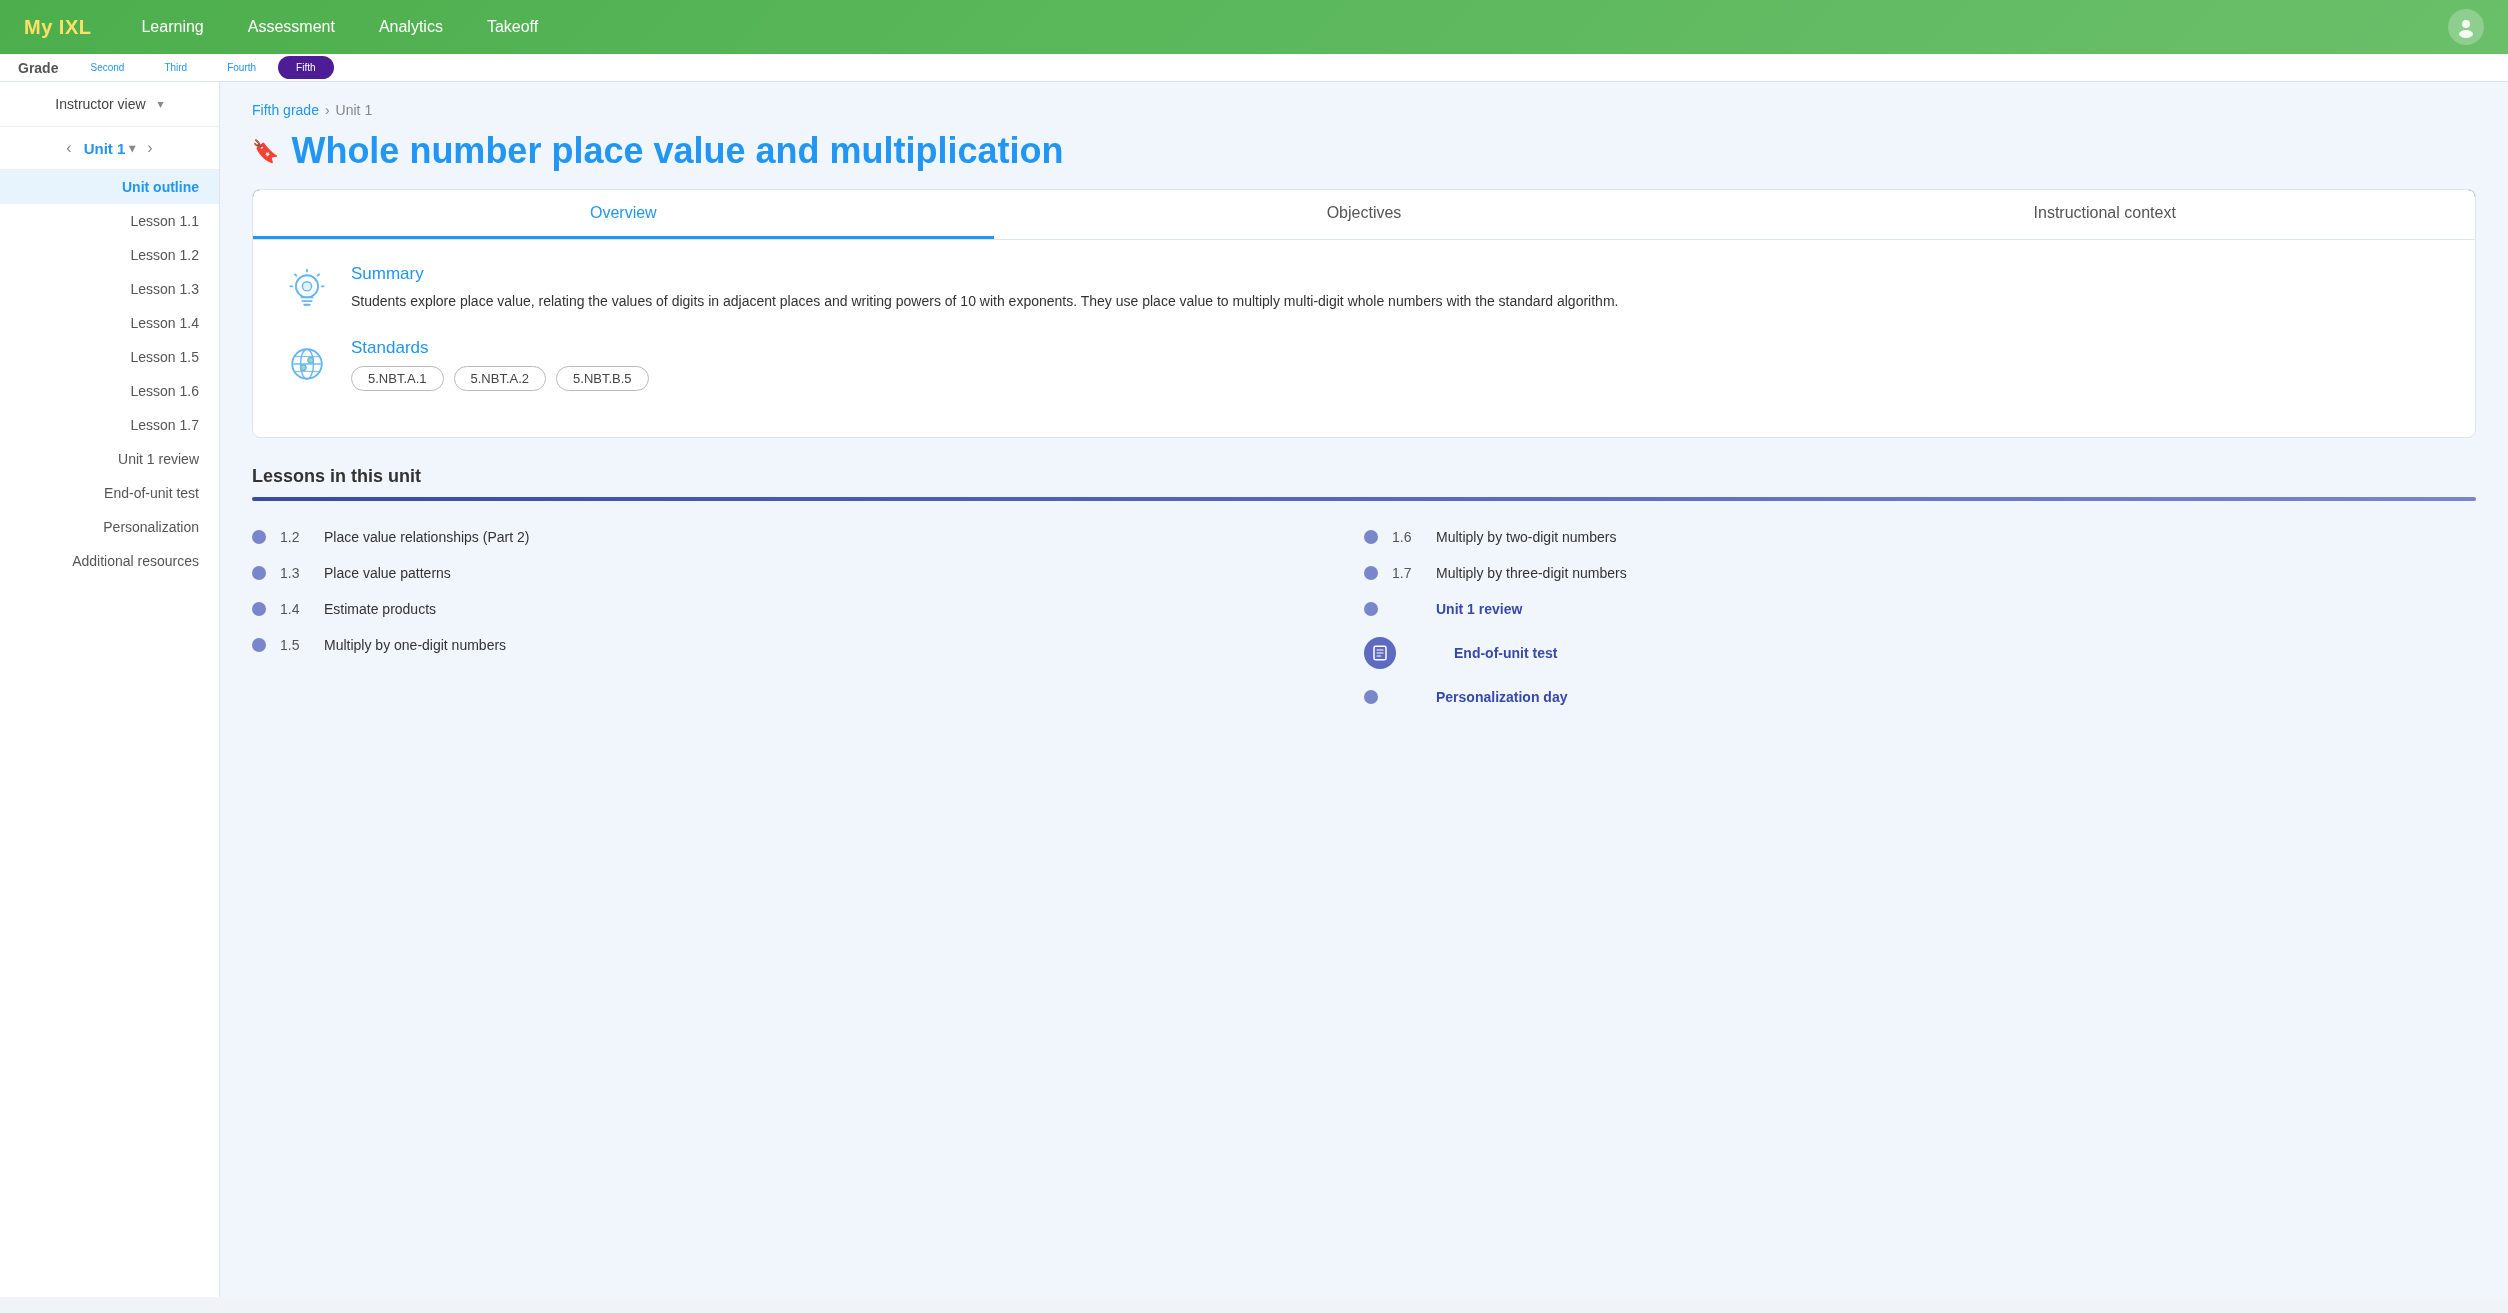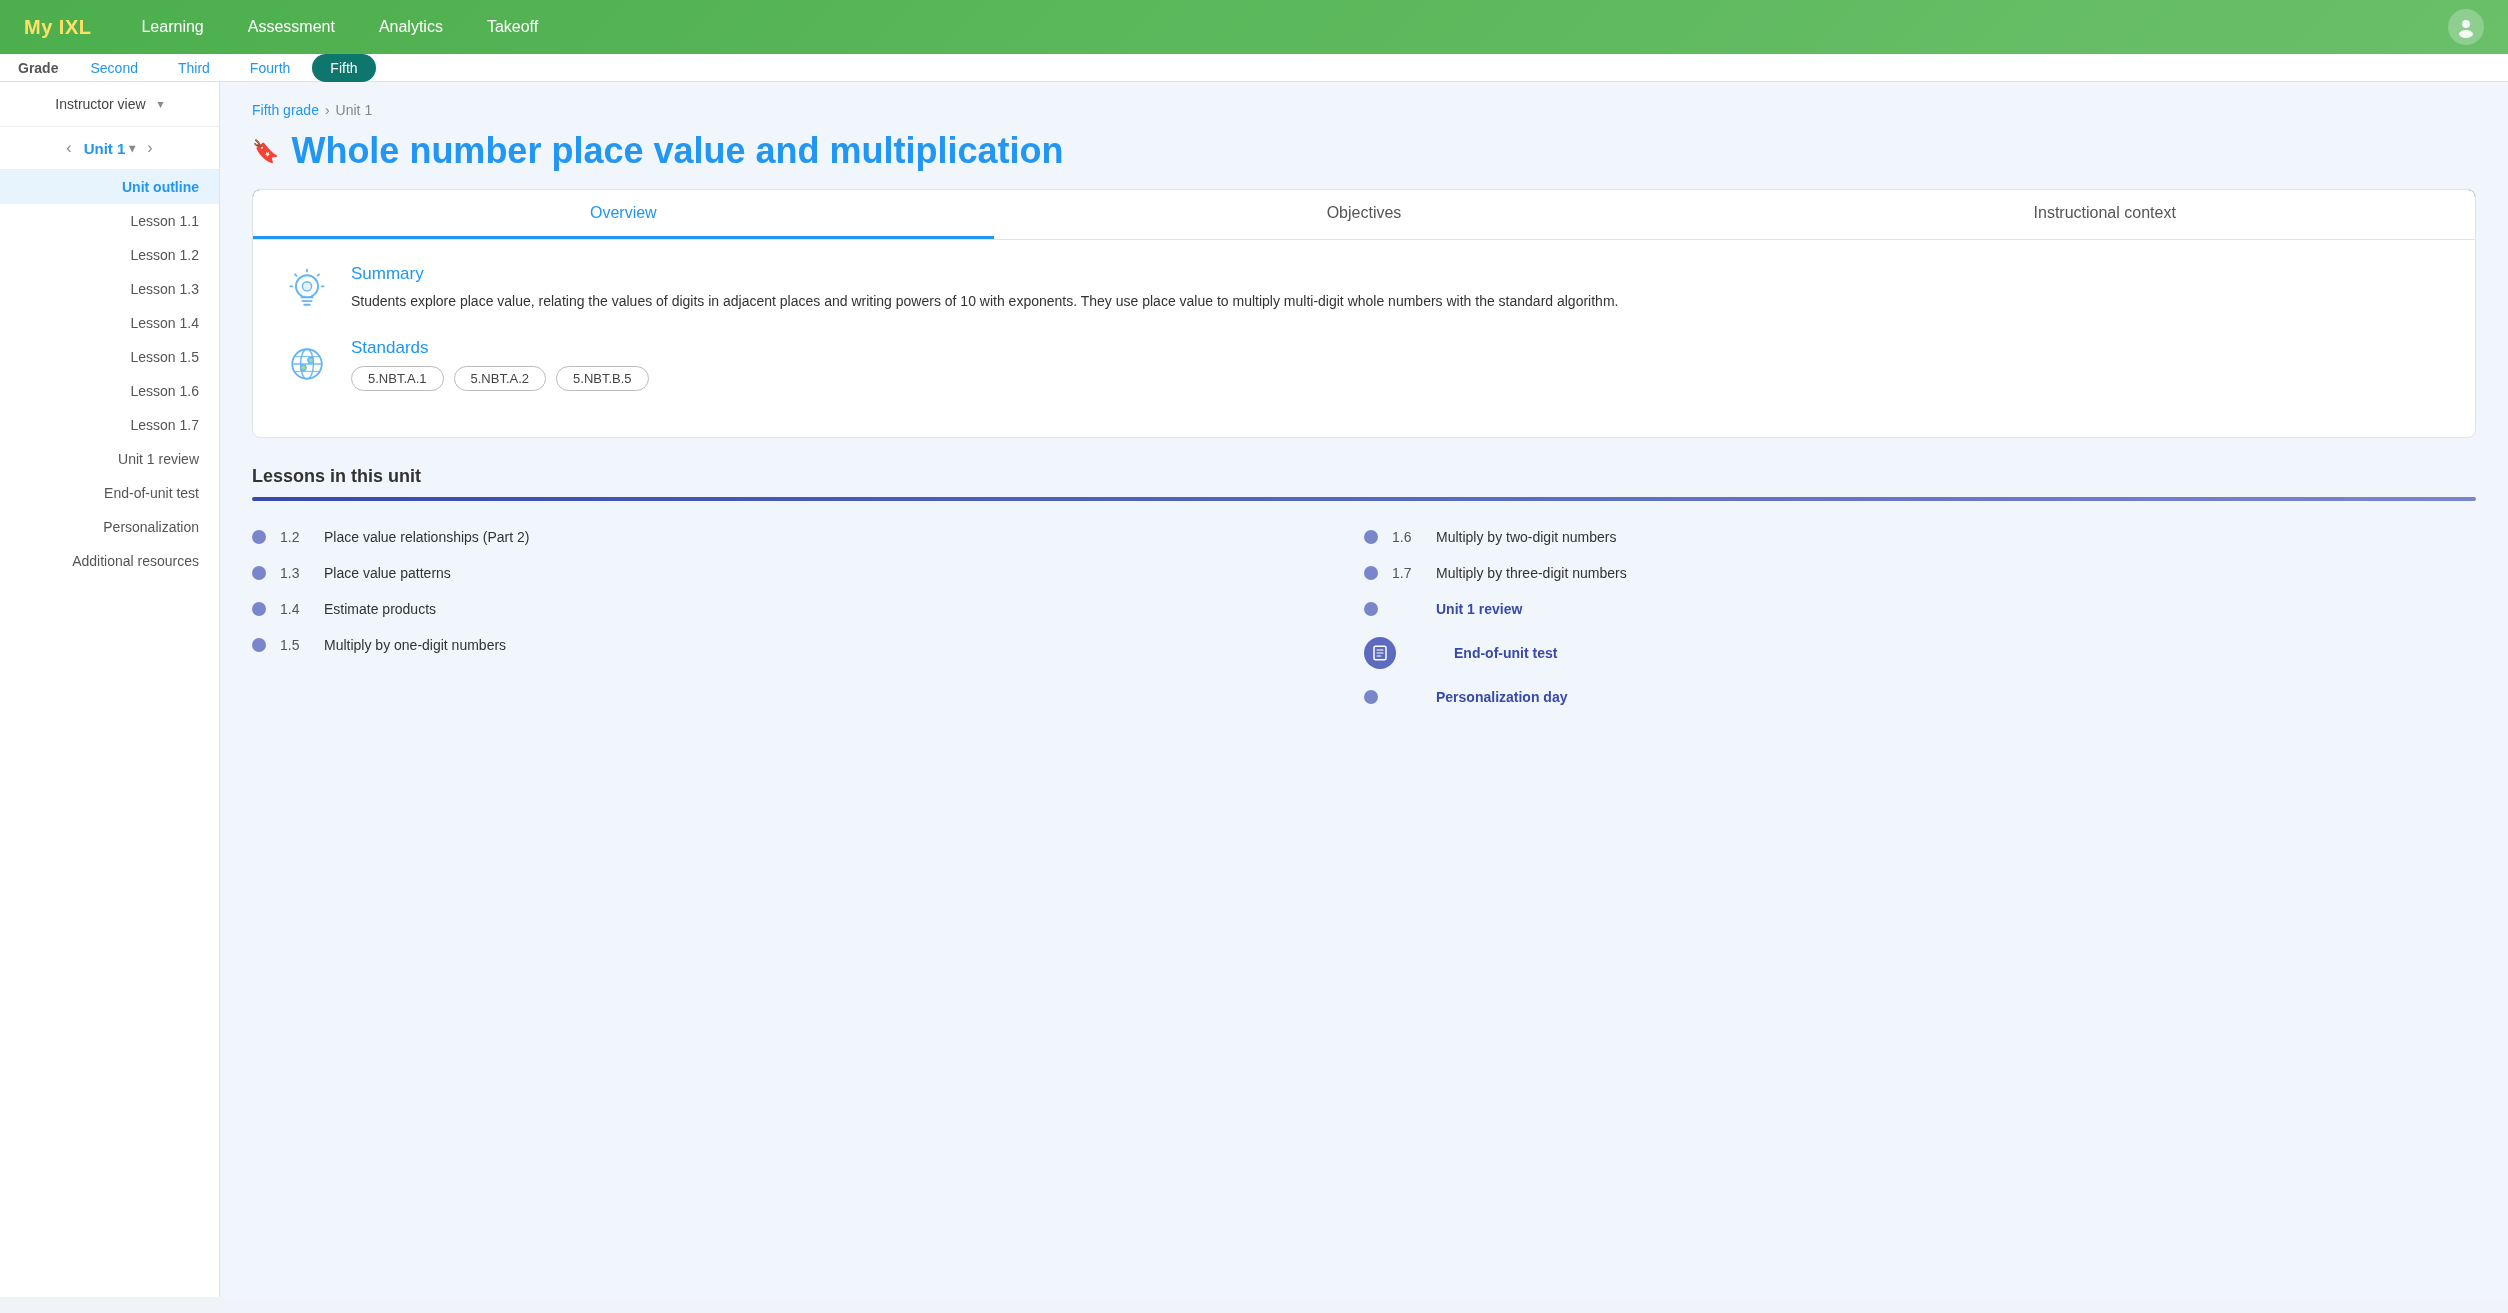--- a/index.html
+++ b/index.html
@@ -45,28 +45,28 @@
       gap: 4px;
     }
     .grade-label {
       color: #555;
       font-size: 14px;
       font-weight: 600;
       margin-right: 10px;
     }
     .grade-tab {
       padding: 6px 18px;
-      font-size: 14px;
+      font-size: 10px;
       cursor: pointer;
       border-radius: 20px;
       color: #2196f3;
       font-weight: 500;
     }
     .grade-tab.active {
-      background: #0f766e;
+      background: #4c1d95;
       color: #fff;
       border-radius: 20px;
     }
 
     
     .main-layout { display: flex; min-height: calc(100vh - 98px); }
 
     
     .sidebar {
       width: 220px;

